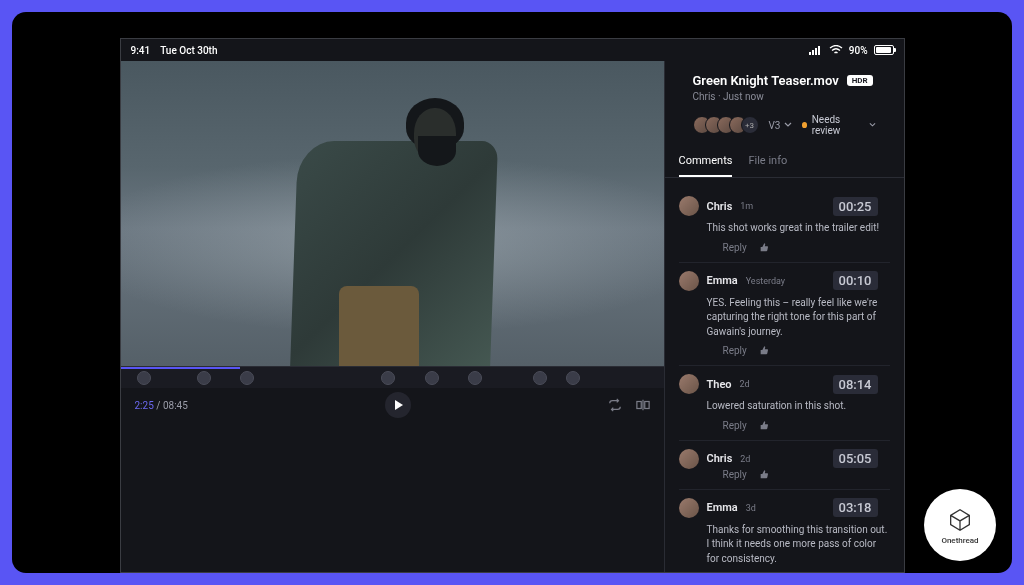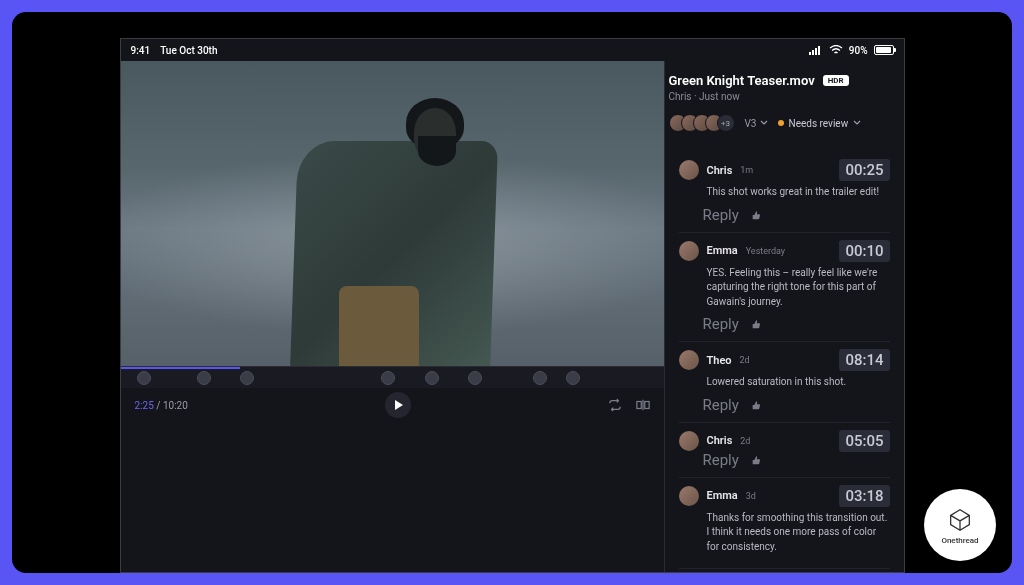--- a/index.html
+++ b/index.html
@@ -25,21 +25,21 @@
 .controls{height:34px;display:flex;align-items:center;padding:0 14px;gap:10px;color:#9a9ca8;font-size:10px}
 .time-cur{color:#6b68f0}
 .ctrl-center{flex:1;display:flex;justify-content:center}
 .play-btn{width:26px;height:26px;border-radius:50%;background:#24252e;display:flex;align-items:center;justify-content:center;cursor:pointer}
 .play-btn svg{width:10px;height:10px;fill:#fff;margin-left:2px}
 .ctrl-right{display:flex;gap:14px}
 .ctrl-icon{width:14px;height:14px;stroke:#7a7c88;fill:none;cursor:pointer}
 .spacer-mid{flex:1}
 .comment-input{height:46px;border-top:1px solid #2a2c34;display:flex;align-items:center;padding:0 16px;color:#6a6c78;font-size:12px}
 .side-pane{width:240px;border-left:1px solid #2a2c34;display:flex;flex-direction:column;color:#e8e8ec;overflow:hidden}
-.file-header{padding:12px 4px 10px}
+.file-header{padding:12px 28px 10px}
 .file-title-row{display:flex;align-items:center;gap:8px}
 .file-title{font-size:13px;font-weight:600;color:#fff}
 .hdr-badge{background:#ffffff;color:#1a1b22;font-size:8px;font-weight:700;padding:1px 5px;border-radius:3px}
 .file-sub{font-size:10px;color:#8a8c98;margin-top:3px}
 .meta-row{display:flex;align-items:center;gap:10px;margin-top:12px;font-size:10px}
 .avatar-stack{display:flex}
 .avatar-stack .av{width:18px;height:18px;border-radius:50%;border:1.5px solid #14151a;margin-left:-6px;background:linear-gradient(135deg,#8a6a5c,#5a4840)}
 .avatar-stack .av:first-child{margin-left:0}
 .av-more{width:18px;height:18px;border-radius:50%;background:#2a2c38;color:#aaa;font-size:8px;display:flex;align-items:center;justify-content:center;margin-left:-6px;border:1.5px solid #14151a}
 .version-sel{color:#9a9ca8;cursor:pointer;display:flex;align-items:center;gap:3px}
@@ -49,23 +49,23 @@
 .tab{font-size:11px;padding:8px 0;color:#7a7c88;cursor:pointer}
 .tab.active{color:#fff;border-bottom:2px solid #fff}
 .comments-list{flex:1;overflow-y:auto;padding:10px 14px}
 .comments-list::-webkit-scrollbar{width:4px}
 .comments-list::-webkit-scrollbar-thumb{background:#3a3c48;border-radius:2px}
 .comment{padding:8px 0;border-bottom:1px solid #22242c}
 .c-head{display:flex;align-items:center;gap:8px;position:relative}
 .c-av{width:20px;height:20px;border-radius:50%;background:linear-gradient(135deg,#9a7a6c,#6a5448);flex-shrink:0}
 .c-author{font-size:11px;font-weight:600;color:#e8e8ec}
 .c-time{font-size:9px;color:#7a7c88}
-.c-ts{position:absolute;right:0;background:#2a2c38;color:#c8cad4;font-size:15px;padding:2px 6px;border-radius:3px;font-weight:500}
+.c-ts{position:absolute;right:12px;background:#2a2c38;color:#c8cad4;font-size:13px;padding:2px 6px;border-radius:3px;font-weight:500}
 .c-body{font-size:10px;color:#b8bac4;margin:5px 0 6px 28px;line-height:1.45}
-.c-actions{display:flex;gap:12px;margin-left:24px;font-size:15px;color:#7a7c88}
+.c-actions{display:flex;gap:12px;margin-left:44px;font-size:10px;color:#7a7c88}
 .c-actions span{cursor:pointer}
 .thumb{width:10px;height:10px;fill:#7a7c88}
 .logo-badge{position:absolute;right:28px;bottom:24px;width:72px;height:72px;border-radius:50%;background:#fff;display:flex;flex-direction:column;align-items:center;justify-content:center;gap:2px}
 .logo-badge svg{width:28px;height:28px;stroke:#333;fill:none;stroke-width:1.4}
 .logo-badge span{font-size:8px;color:#333;font-weight:500}
 .battery{width:20px;height:10px;border:1px solid #fff;border-radius:2px;position:relative}
 .battery::after{content:"";position:absolute;right:-3px;top:2px;width:2px;height:4px;background:#fff;border-radius:0 1px 1px 0}
 .battery-fill{position:absolute;left:1px;top:1px;bottom:1px;width:85%;background:#fff;border-radius:1px}
 </style>
 </head>
@@ -112,21 +112,21 @@
     <div class="marker" style="left: 3%;"></div>
             <div class="marker" style="left: 14%;"></div>
             <div class="marker" style="left: 22%;"></div>
             <div class="marker" style="left: 48%;"></div>
             <div class="marker" style="left: 56%;"></div>
             <div class="marker" style="left: 64%;"></div>
             <div class="marker" style="left: 76%;"></div>
             <div class="marker" style="left: 82%;"></div>
           </div>
     <div class="controls">
-     <span><span class="time-cur">2:25</span> / <span>10:20</span></span>
+     <span><span class="time-cur">2:25</span> / <span>08:45</span></span>
      <div class="ctrl-center">
       <div class="play-btn">
                 <svg viewBox="0 0 10 10">
                   <path d="M1 0 L9 5 L1 10 Z"></path>
                 </svg>
               </div>
      </div>
      <div class="ctrl-right">
       <svg class="ctrl-icon" viewBox="0 0 16 16">
                 <path d="M2 6 Q2 3 5 3 L12 3 M10 1 L12 3 L10 5 M14 10 Q14 13 11 13 L4 13 M6 15 L4 13 L6 11" stroke-width="1.4"></path>
@@ -164,20 +164,24 @@
               </div>
       <div class="status-pill">
                 <span class="dot"></span>
                 <span>Needs review</span>
                 <svg width="8" height="8" viewBox="0 0 8 8">
                   <path d="M1 2 L4 5 L7 2" stroke="#9a9ca8" fill="none" stroke-width="1.2"></path>
                 </svg>
               </div>
      </div>
     </div>
+    <div class="tabs">
+     <div class="tab active">Comments</div>
+     <div class="tab">File info</div>
+    </div>
     <div class="comments-list">
             <div class="comment">
               <div class="c-head">
                 <div class="c-av"></div>
                 <span class="c-author">Chris</span>
                 <span class="c-time">1m</span>
                 <span class="c-ts">00:25</span>
               </div>
               <div class="c-body">This shot works great in the trailer edit!</div>
               <div class="c-actions">

